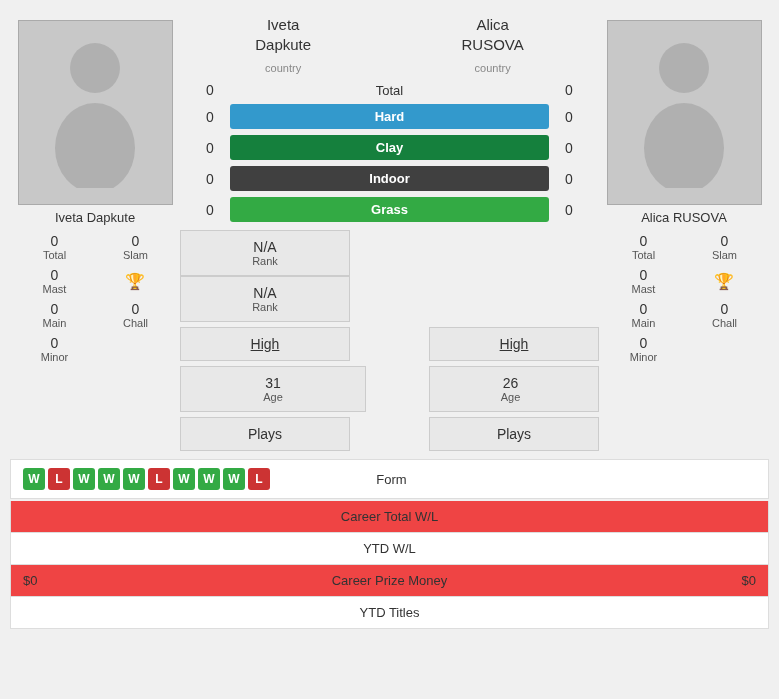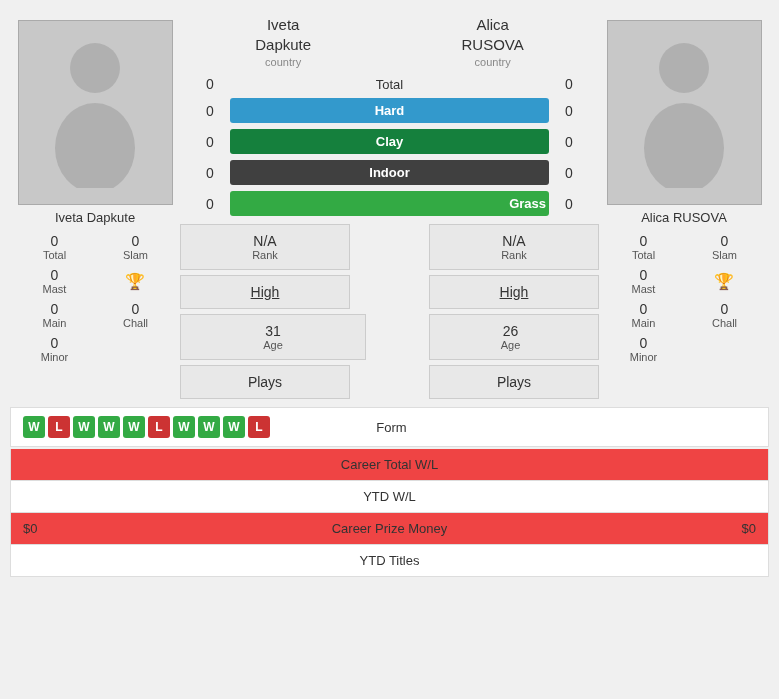--- a/index.html
+++ b/index.html
@@ -107,21 +107,21 @@
 
     .player-full-name {
       font-size: 15px;
       font-weight: normal;
       line-height: 1.3;
     }
 
     .country-flag {
       font-size: 11px;
       color: #888;
-      margin-top: 2px;
+      margin-top: 8px;
     }
 
     .surface-row {
       display: flex;
       align-items: center;
       justify-content: space-between;
       padding: 3px 0;
     }
 
     .surface-score {
@@ -327,25 +327,25 @@
       </div>
 
       <div class="surface-row" style="padding: 3px 10px;">
         <div class="surface-score">0</div>
         <div class="surface-btn surface-indoor" style="flex:1; text-align:center; padding:5px 0; border-radius:3px; color:white; font-size:13px; font-weight:bold;">Indoor</div>
         <div class="surface-score">0</div>
       </div>
 
       <div class="surface-row" style="padding: 3px 10px;">
         <div class="surface-score">0</div>
-        <div class="surface-btn surface-grass" style="flex:1; text-align:right; padding:5px 3px; border-radius:3px; color:white; font-size:13px; font-weight:bold;">Grass</div>
-        <div class="surface-score">0</div>
-      </div>
-
-      <div class="detail-panels" style="margin-top: 5px;">
+        <div class="surface-btn surface-grass" style="flex:1; text-align:center; padding:5px 9px; border-radius:3px; color:white; font-size:13px; font-weight:bold;">Grass</div>
+        <div class="surface-score">0</div>
+      </div>
+
+      <div class="detail-panels" style="margin-top: 5px; flex-direction: column;">
         <div class="detail-panel">
           <div class="detail-value">N/A</div>
           <div class="detail-label">Rank</div>
         </div>
         <div style="width: 10px;"></div>
         <div class="detail-panel">
           <div class="detail-value">N/A</div>
           <div class="detail-label">Rank</div>
         </div>
       </div>

